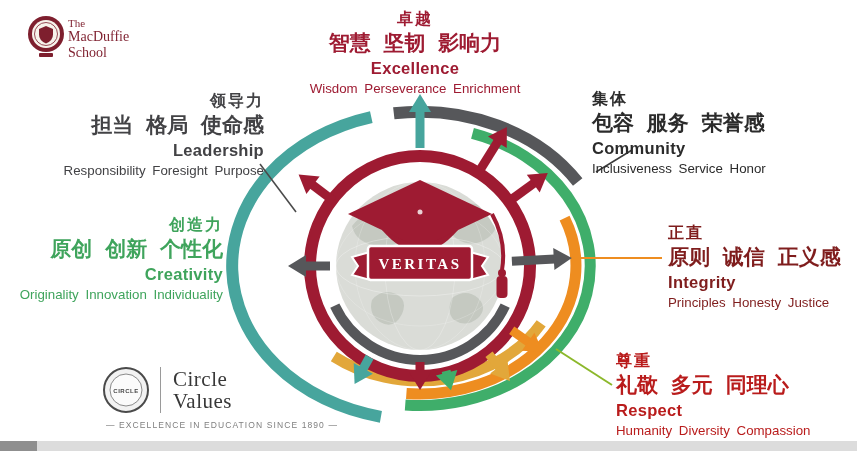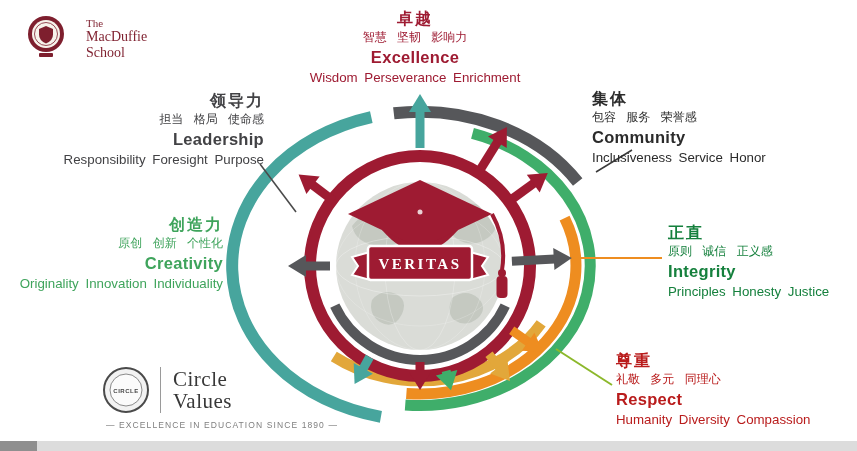--- a/index.html
+++ b/index.html
@@ -4,32 +4,32 @@
 <style>
   html,body{margin:0;padding:0;background:#ffffff;}
   #screen{position:relative;width:857px;height:451px;background:#ffffff;overflow:hidden;
           font-family:"Liberation Sans",sans-serif;}
   #wheel-svg{position:absolute;left:0;top:0;width:857px;height:451px;}
 
   
   .vblock{position:absolute;line-height:1.28;}
   .vblock div{margin:1px 0;}
   .vblock .zh{font-size:16px;font-weight:bold;letter-spacing:2px;}
-  .vblock .zht{font-size:12px;font-weight:normal;word-spacing:7px;}
+  .vblock .zht{font-size:21px;font-weight:bold;word-spacing:7px;}
   .vblock .en{font-size:16.5px;font-weight:bold;letter-spacing:0.3px;}
   .vblock .ent{font-size:13.3px;word-spacing:3px;}
   #vb-excellence{left:235px;top:8px;width:360px;text-align:center;}
   #vb-leadership{left:38px;top:90px;width:226px;text-align:right;}
   #vb-community{left:592px;top:88px;width:225px;text-align:left;}
   #vb-creativity{left:0px;top:214px;width:223px;text-align:right;}
   #vb-integrity{left:668px;top:222px;width:185px;text-align:left;}
   #vb-respect{left:616px;top:350px;width:240px;text-align:left;}
 
   
-  #school-logo{position:absolute;left:26px;top:14px;display:flex;gap:20px;align-items:flex-start;}
+  #school-logo{position:absolute;left:26px;top:14px;display:flex;gap:2px;align-items:flex-start;}
   .school-name{font-family:"Liberation Serif",serif;color:#7e1f2e;line-height:1.12;padding-top:3px;}
   .school-name .l1{font-size:11px;}
   .school-name .l2{font-size:14px;}
   .school-name .l3{font-size:14px;}
 
   
   #footer-logo{position:absolute;left:102px;top:366px;display:flex;align-items:center;}
   #footer-divider{width:1px;height:46px;background:#9a9a9a;margin:0 12px 0 10px;}
   .wordmark{font-family:"Liberation Serif",serif;font-size:21px;color:#383838;line-height:1.05;letter-spacing:0.5px;}
   #footer-tagline{position:absolute;left:58px;top:420px;width:240px;text-align:center;
@@ -143,21 +143,21 @@
     <div class="ent">Inclusiveness Service Honor</div>
   </div>
 
   <div class="vblock" id="vb-creativity" style="color: rgb(63, 164, 92);">
     <div class="zh">创造力</div>
     <div class="zht">原创 创新 个性化</div>
     <div class="en">Creativity</div>
     <div class="ent">Originality Innovation Individuality</div>
   </div>
 
-  <div class="vblock" id="vb-integrity" style="color: #15803d;">
+  <div class="vblock" id="vb-integrity" style="color: #7f1d1d;">
     <div class="zh">正直</div>
     <div class="zht">原则 诚信 正义感</div>
     <div class="en">Integrity</div>
     <div class="ent">Principles Honesty Justice</div>
   </div>
 
   <div class="vblock" id="vb-respect" style="color: #b91c1c;">
     <div class="zh">尊重</div>
     <div class="zht">礼敬 多元 同理心</div>
     <div class="en">Respect</div>

